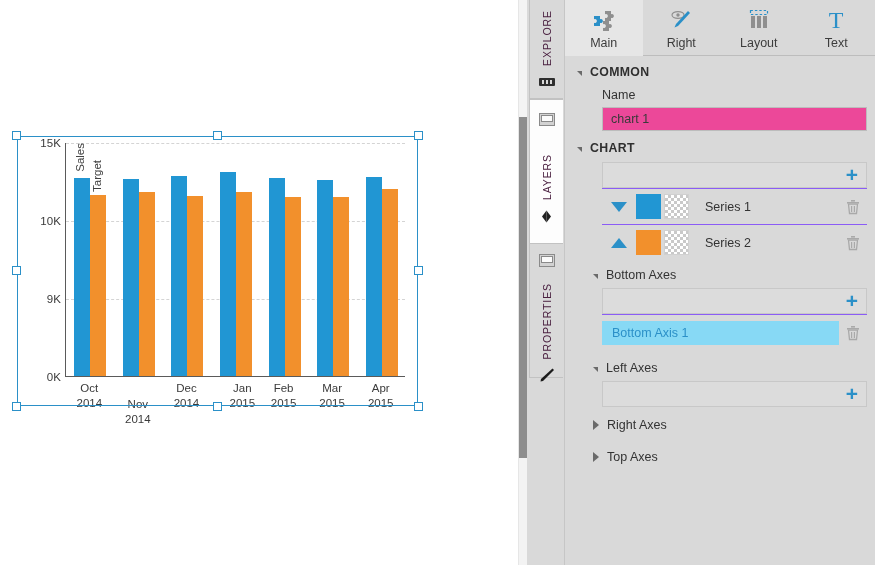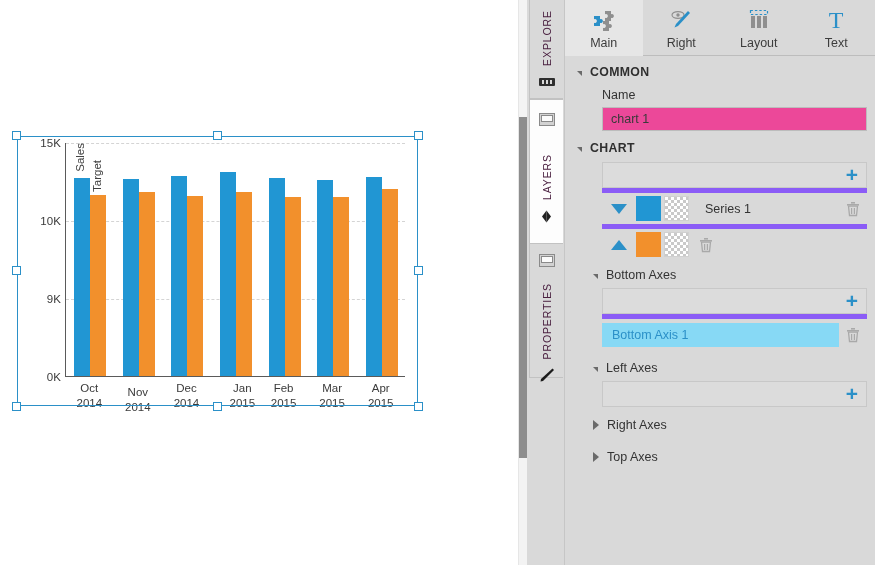--- a/index.html
+++ b/index.html
@@ -264,21 +264,21 @@
     font-weight: bold;
     line-height: 14px;
   }
 
   .list-row {
     margin-left: 37px;
     margin-right: 8px;
     height: 36px;
     display: flex;
     align-items: center;
-    border-top: 5px solid #8b5cf6;
+    border-top: 1px solid #8b5cf6;
   }
 
   .sort-arrow { width: 34px; text-align: center; }
   .arrow-down {
     display: inline-block;
     width: 0; height: 0;
     border-left: 8px solid transparent;
     border-right: 8px solid transparent;
     border-top: 10px solid #2b90c8;
   }
@@ -372,21 +372,21 @@
             <div class="bar s2" style="height: 186.888px; background: rgb(242, 144, 44);"></div>
           </div>
           <div class="series-tag" style="left: 9.28571px; top: -0.12px;">Sales</div>
           <div class="series-tag" style="left: 26.2857px; top: 17.04px;">Target</div>
         </div>
       <div class="xlabels" id="xlabels">
           <div class="xlabel" style="left: 0px; width: 48.5714px; top: 0px;">
             <div>Oct</div>
             <div>2014</div>
           </div>
-          <div class="xlabel" style="left: 48.5714px; width: 48.5714px; top: 4px;">
+          <div class="xlabel" style="left: 48.5714px; width: 48.5714px; top: 16px;">
             <div>Nov</div>
             <div>2014</div>
           </div>
           <div class="xlabel" style="left: 97.1429px; width: 48.5714px; top: 0px;">
             <div>Dec</div>
             <div>2014</div>
           </div>
           <div class="xlabel" style="left: 153px; width: 48.5714px; top: 0px;">
             <div>Jan</div>
             <div>2015</div>
@@ -553,20 +553,21 @@
         </svg>
       </div>
     </div>
 
     <div class="list-row">
       <div class="sort-arrow">
         <span class="arrow-up"></span>
       </div>
       <div class="swatch" style="background:#f2902c;"></div>
       <div class="swatch checker"></div>
+      <div class="row-name">Series 2</div>
       <div class="trash">
         <svg width="14" height="16" viewBox="0 0 14 16">
           <rect x="1" y="3" width="12" height="1.6" fill="#a9a9a9"></rect>
           <rect x="5" y="1" width="4" height="1.6" fill="#a9a9a9"></rect>
           <path d="M2.5 5.2 h9 l-1 9.3 h-7 Z" fill="none" stroke="#a9a9a9" stroke-width="1.3"></path>
           <rect x="5" y="7" width="1.2" height="6" fill="#a9a9a9"></rect>
           <rect x="7.8" y="7" width="1.2" height="6" fill="#a9a9a9"></rect>
         </svg>
       </div>
     </div>

